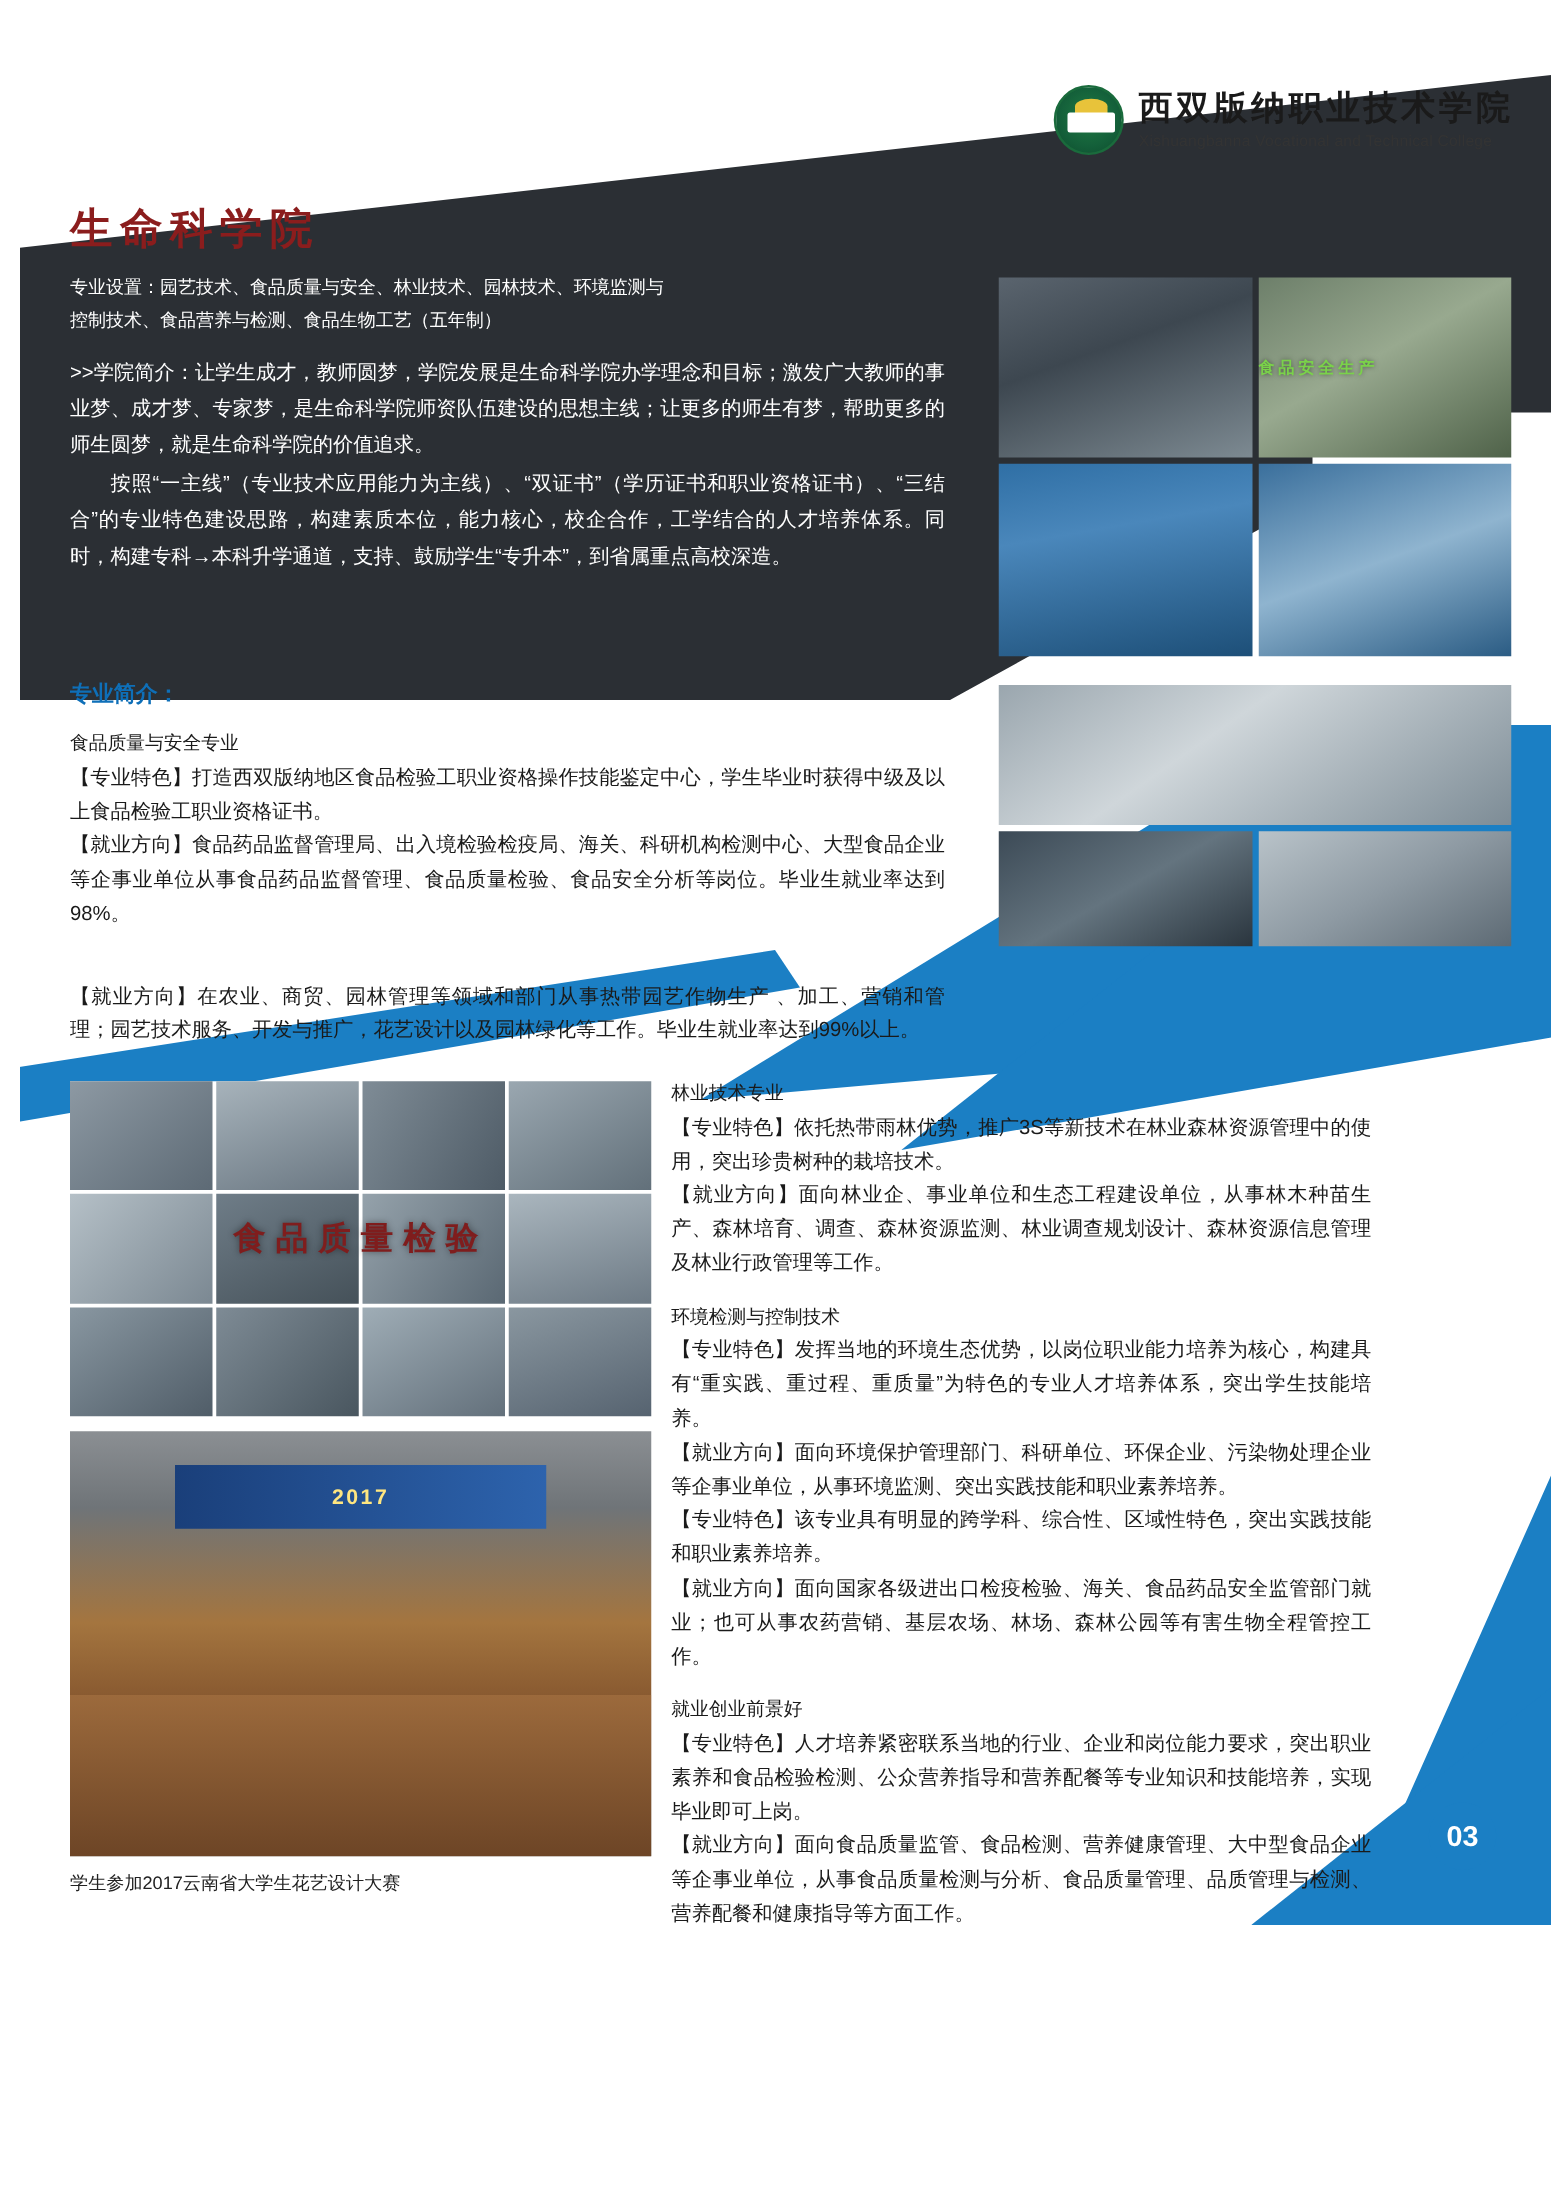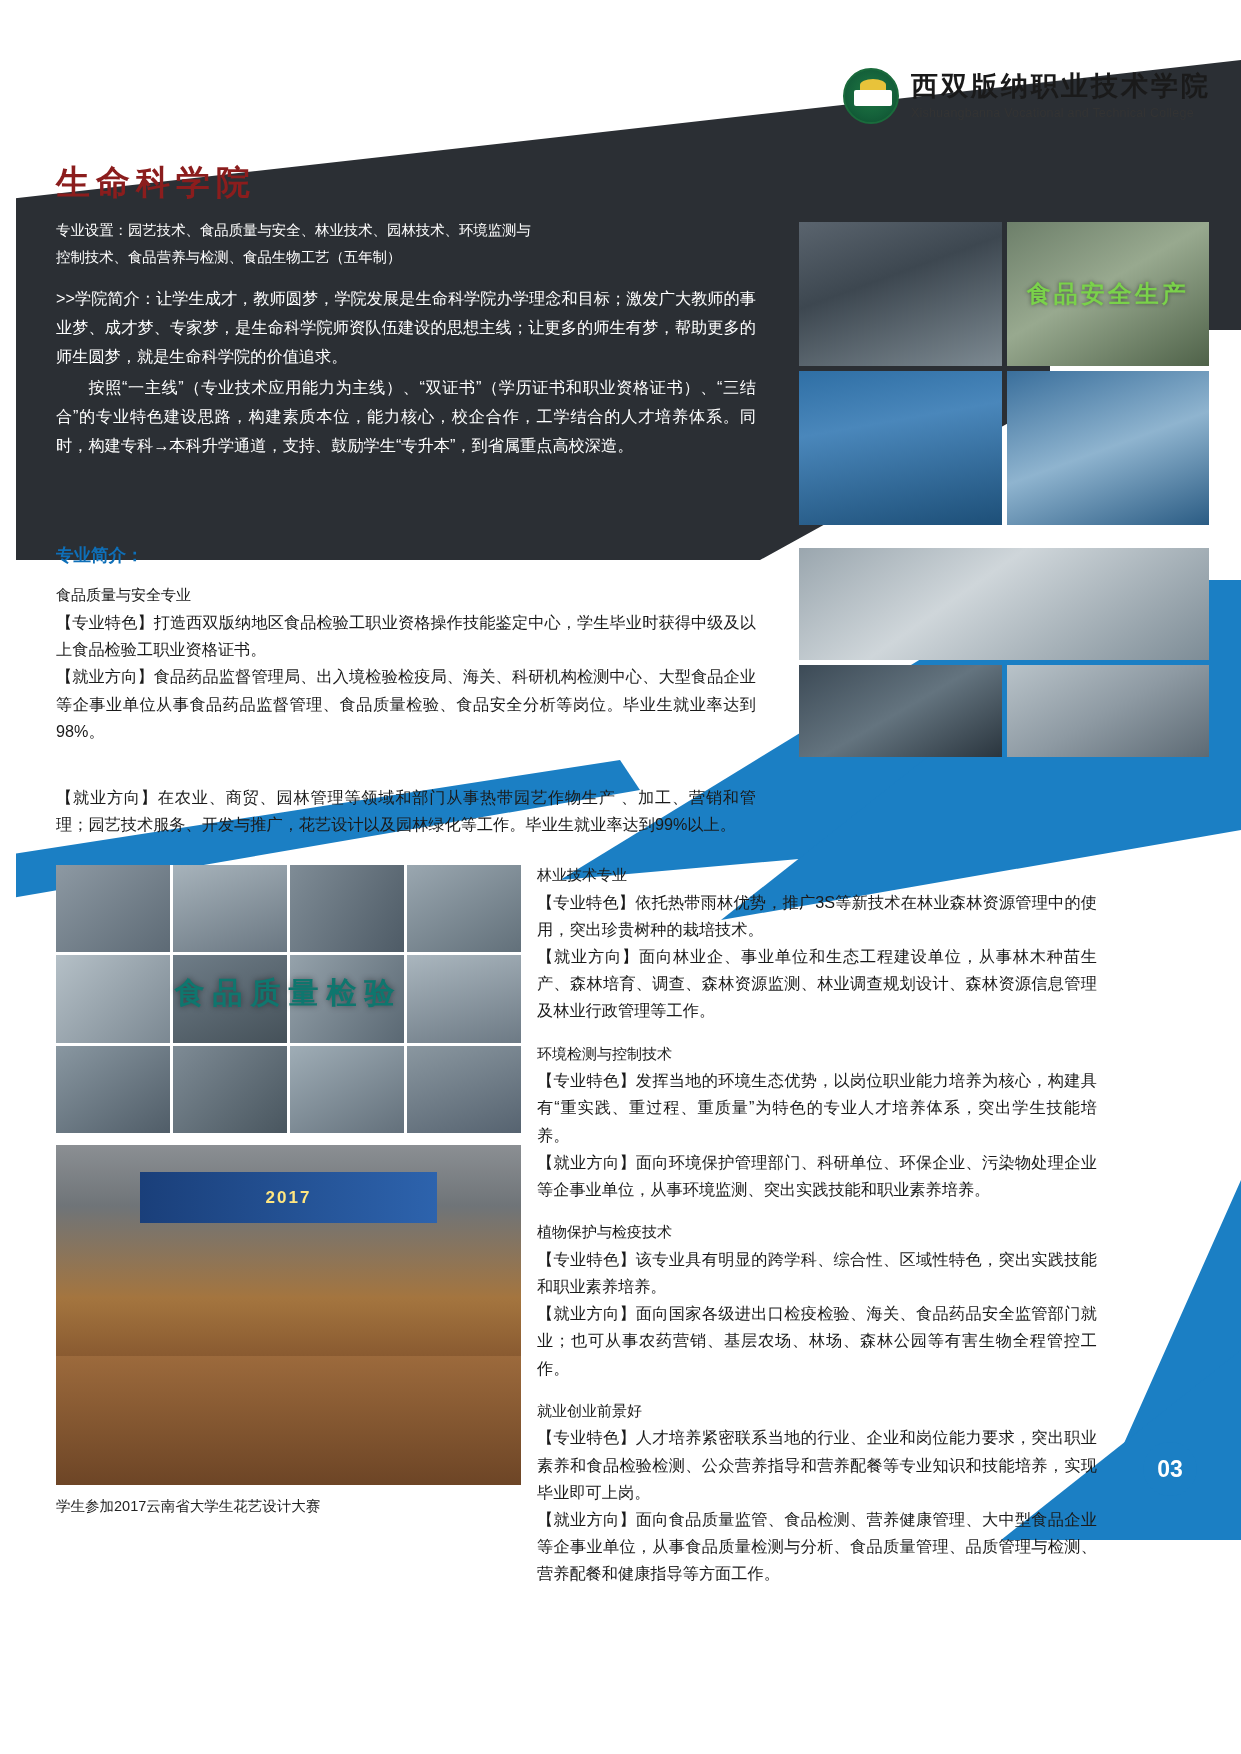--- a/index.html
+++ b/index.html
@@ -110,21 +110,21 @@
     position: absolute; right: 32px; top: 222px; width: 410px; z-index: 6;
     display: grid; grid-template-columns: 1fr 1fr; gap: 5px;
   }
   .ph { position: relative; overflow: hidden; }
   .ph-a { height: 144px; background: linear-gradient(160deg,#5a646e 0%, #3d4750 40%, #7d8a92 100%); }
   .ph-b { height: 144px; background: linear-gradient(150deg,#6d7f6a 0%, #98a98f 45%, #4f6249 100%); }
   .ph-c { height: 154px; background: linear-gradient(170deg,#2f6fa5 0%, #4a87bb 35%, #1d4f78 100%); }
   .ph-d { height: 154px; background: linear-gradient(160deg,#3a6f9c 0%, #8fb4cf 50%, #2b5c84 100%); }
   .ph-watermark {
     position: absolute; left: 0; right: 0; top: 50%; transform: translateY(-50%);
-    text-align: center; color: #7ad24a; font-weight: bold; font-size: 24px;
+    text-align: left; color: #7ad24a; font-weight: bold; font-size: 13px;
     letter-spacing: 3px; text-shadow: 0 0 4px rgba(0,0,0,.5);
   }
 
   .photo-grid-mid {
     position: absolute; right: 32px; top: 548px; width: 410px; z-index: 6;
   }
   .pm-row1 { height: 112px; background: linear-gradient(145deg,#9aa6ae 0%, #cfd6da 40%, #7d8c96 100%); }
   .pm-row2 { display: grid; grid-template-columns: 1fr 1fr; gap: 5px; margin-top: 5px; }
   .pm-b { height: 92px; background: linear-gradient(150deg,#3c4a56 0%, #64747f 50%, #2a353e 100%); }
   .pm-c { height: 92px; background: linear-gradient(150deg,#b9c3c9 0%, #8e9aa3 50%, #5d6a74 100%); }
@@ -143,21 +143,21 @@
   .cg5 { background: linear-gradient(135deg,#b5c0c7,#7b8892); }
   .cg6 { background: linear-gradient(155deg,#6f7d88,#455159); }
   .cg7 { background: linear-gradient(125deg,#95a2ab,#5a6873); }
   .cg8 { background: linear-gradient(165deg,#aab6be,#6d7a85); }
   .cg9 { background: linear-gradient(145deg,#8997a1,#505d68); }
   .cg10 { background: linear-gradient(135deg,#7e8b95,#49565f); }
   .cg11 { background: linear-gradient(150deg,#9fadb6,#63707b); }
   .cg12 { background: linear-gradient(160deg,#8a97a0,#566370); }
   .collage-watermark {
     position: absolute; left: 0; right: 0; top: 108px; text-align: center;
-    font-size: 30px; font-weight: bold; color: #0f766e; letter-spacing: 8px;
+    font-size: 26px; font-weight: bold; color: #7f1d1d; letter-spacing: 8px;
     text-shadow: 0 0 6px rgba(0,0,0,.45); pointer-events: none;
   }
 
   
   .big-photo {
     position: absolute; left: 56px; top: 1145px; width: 465px; height: 340px; z-index: 6;
     background: linear-gradient(180deg, #8b8f93 0%, #6f7478 18%, #a4753f 45%, #7d4e2a 70%, #4b3420 100%);
     overflow: hidden;
   }
   .bp-banner {
@@ -293,21 +293,20 @@
 
   <div class="body-right">
     <div class="major-name">林业技术专业</div>
     <div class="ptxt">【专业特色】依托热带雨林优势，推广3S等新技术在林业森林资源管理中的使用，突出珍贵树种的栽培技术。</div>
     <div class="ptxt">【就业方向】面向林业企、事业单位和生态工程建设单位，从事林木种苗生产、森林培育、调查、森林资源监测、林业调查规划设计、森林资源信息管理及林业行政管理等工作。</div>
 
     <div class="major-name">环境检测与控制技术</div>
     <div class="ptxt">【专业特色】发挥当地的环境生态优势，以岗位职业能力培养为核心，构建具有“重实践、重过程、重质量”为特色的专业人才培养体系，突出学生技能培养。</div>
     <div class="ptxt">【就业方向】面向环境保护管理部门、科研单位、环保企业、污染物处理企业等企事业单位，从事环境监测、突出实践技能和职业素养培养。</div>
 
-    <div class="major-name">植物保护与检疫技术</div>
     <div class="ptxt">【专业特色】该专业具有明显的跨学科、综合性、区域性特色，突出实践技能和职业素养培养。</div>
     <div class="ptxt">【就业方向】面向国家各级进出口检疫检验、海关、食品药品安全监管部门就业；也可从事农药营销、基层农场、林场、森林公园等有害生物全程管控工作。</div>
 
     <div class="major-name">就业创业前景好</div>
     <div class="ptxt">【专业特色】人才培养紧密联系当地的行业、企业和岗位能力要求，突出职业素养和食品检验检测、公众营养指导和营养配餐等专业知识和技能培养，实现毕业即可上岗。</div>
     <div class="ptxt">【就业方向】面向食品质量监管、食品检测、营养健康管理、大中型食品企业等企事业单位，从事食品质量检测与分析、食品质量管理、品质管理与检测、营养配餐和健康指导等方面工作。</div>
   </div>
 
   <div class="page-num">03</div>
 

